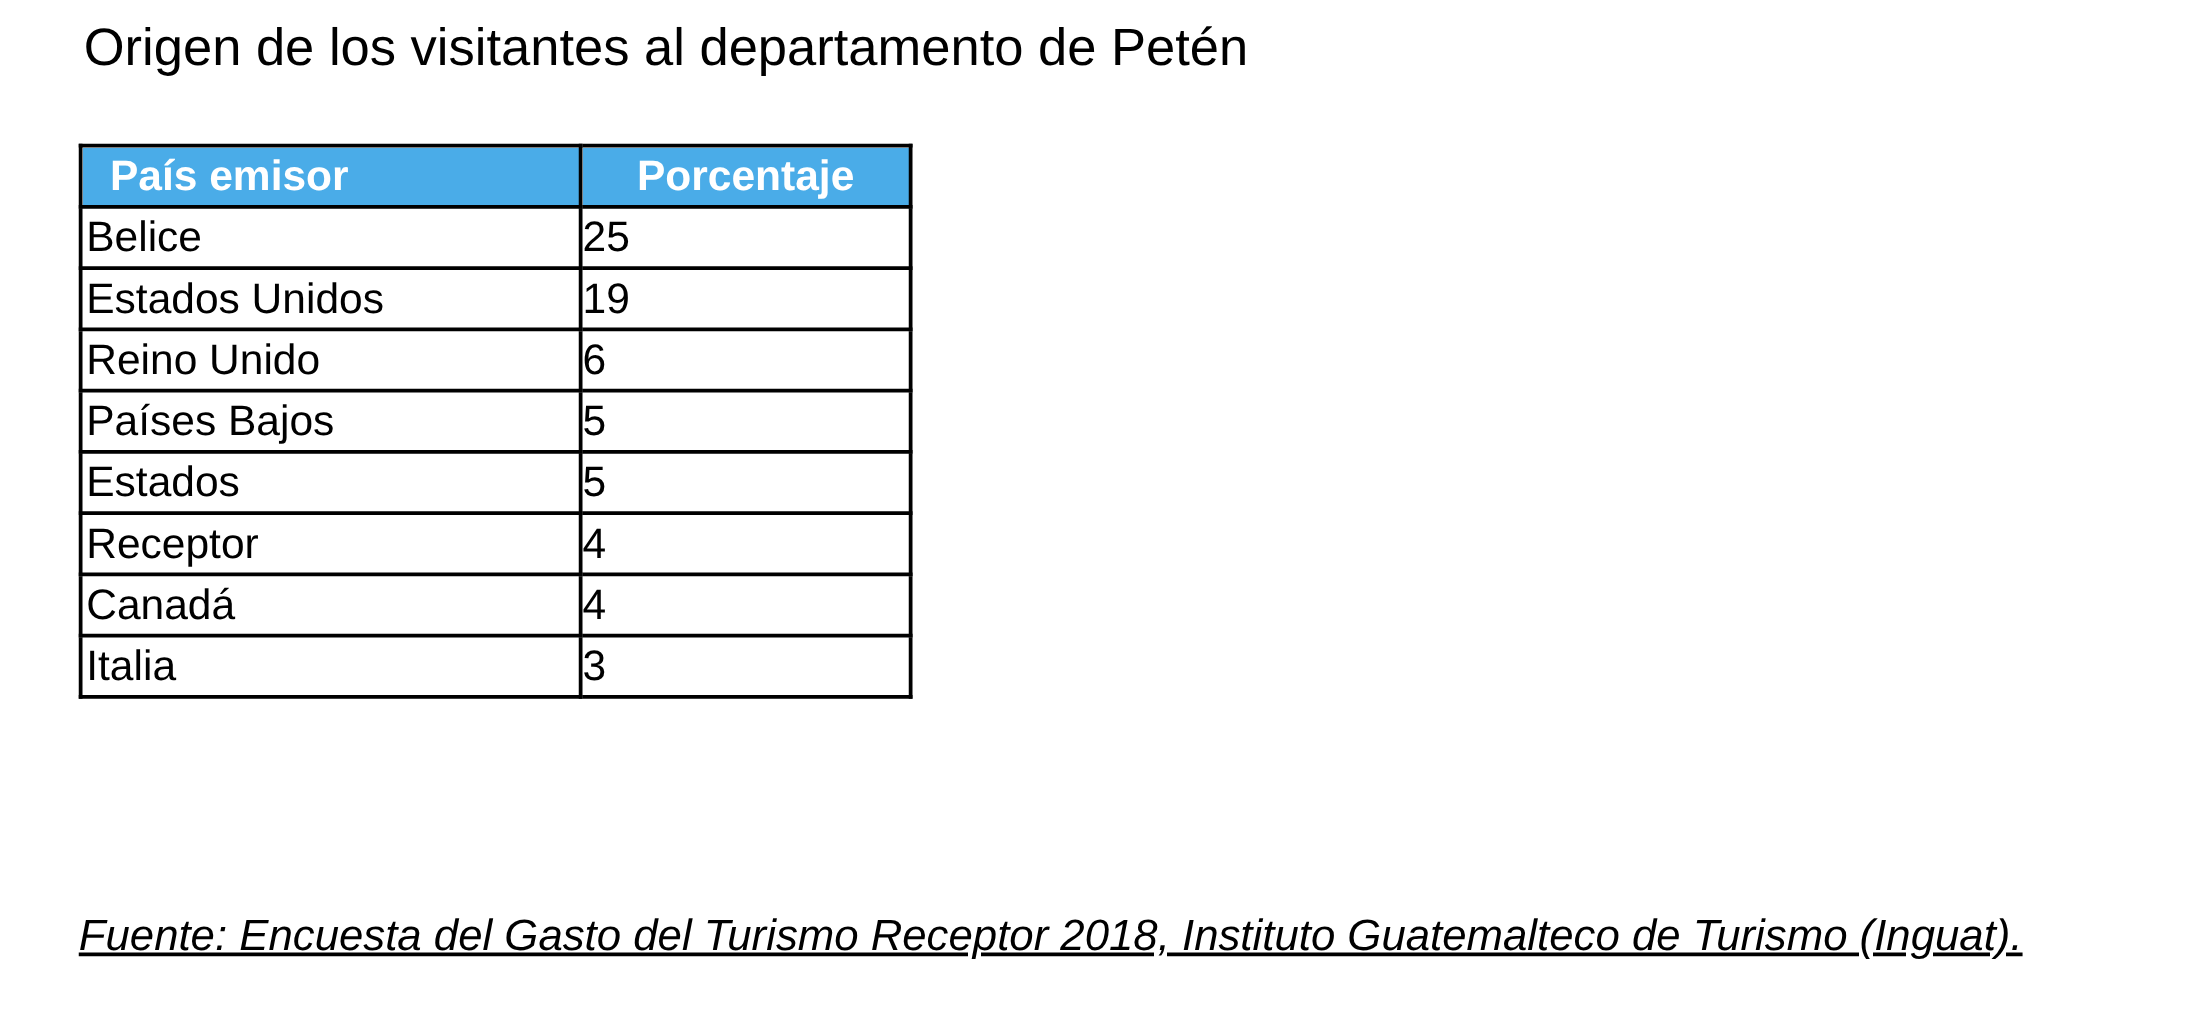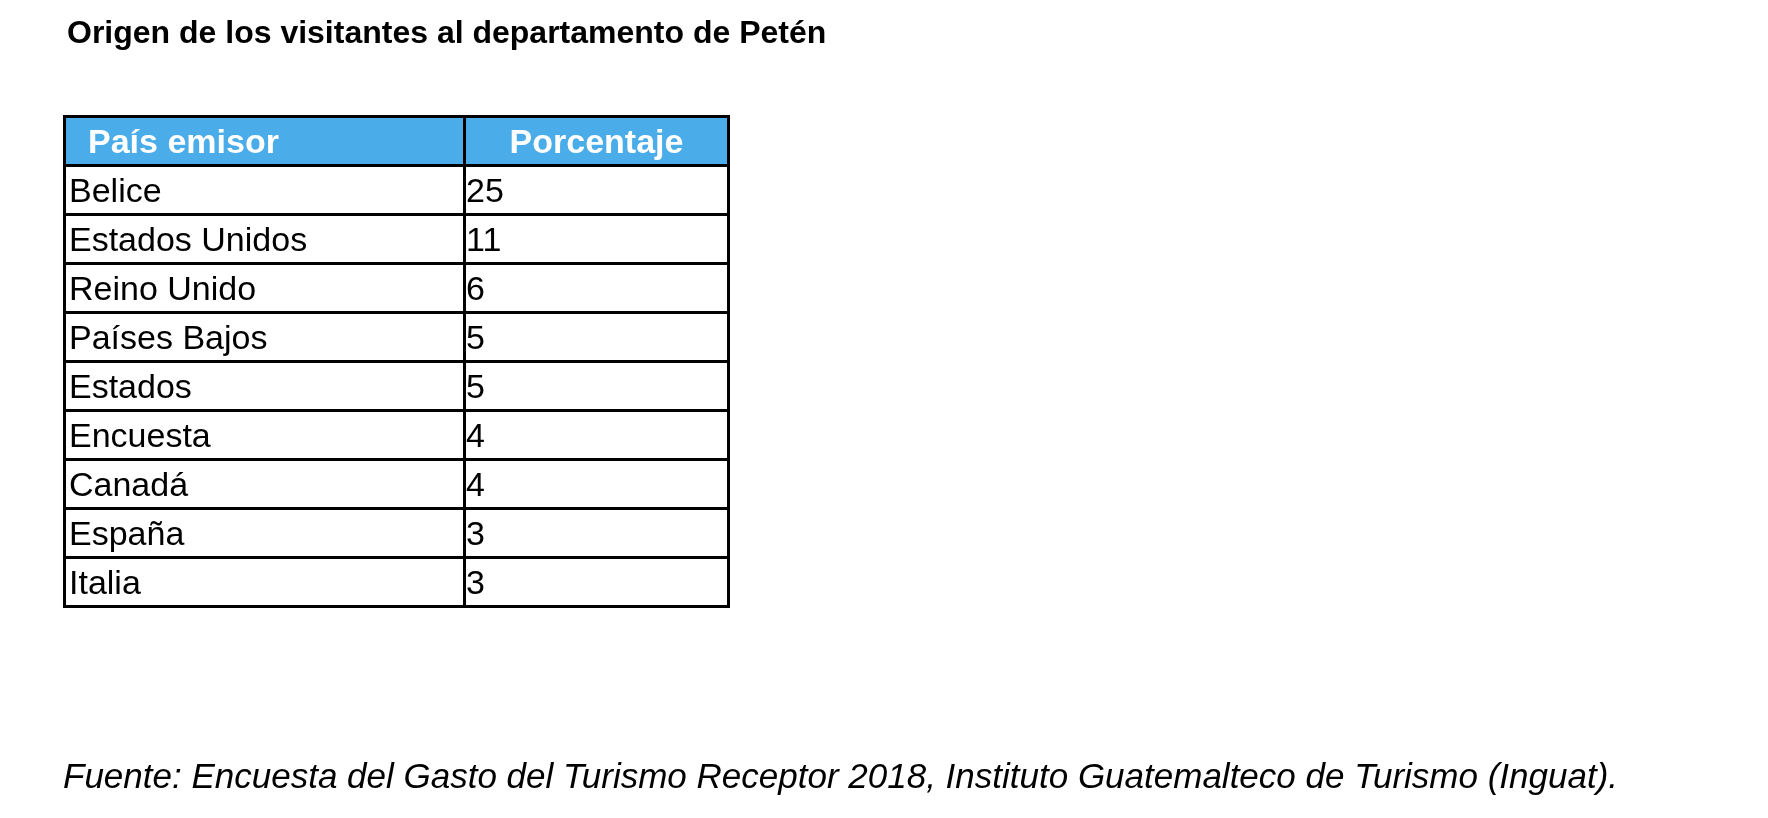--- a/index.html
+++ b/index.html
@@ -15,22 +15,22 @@
     height: 818px;
     background: var(--page-bg);
     font-family: "Liberation Sans", sans-serif;
     position: relative;
     overflow: hidden;
   }
   .title {
     position: absolute;
     left: 67px;
     top: 14px;
-    font-size: 32px;
-    font-weight: bold;
+    font-size: 42px;
+    font-weight: normal;
     color: var(--body-text);
     white-space: nowrap;
   }
   table.data-table {
     position: absolute;
     left: 63px;
     top: 115px;
     border-collapse: collapse;
     table-layout: fixed;
     width: 664px;
@@ -62,25 +62,26 @@
     padding-left: 3px;
     color: var(--body-text);
   }
   td.pct-cell {
     text-align: left;
     color: var(--body-text);
   }
   .source-note {
     position: absolute;
     left: 63px;
-    top: 756px;
+    top: 729px;
     font-size: 35px;
     font-style: italic;
     color: var(--body-text);
     white-space: nowrap;
+    text-decoration: underline;
   }
 </style>
 </head>
 <body>
 
 <div class="page">
 
   <h1 class="title">Origen de los visitantes al departamento de Petén</h1>
 
   <table class="data-table">
@@ -95,53 +96,49 @@
       </tr>
     </thead>
     <tbody>
   <tr>
     <td class="country-cell">Belice</td>
     <td class="pct-cell">25</td>
   </tr>
 
   <tr>
     <td class="country-cell">Estados Unidos</td>
-    <td class="pct-cell">11</td>
+    <td class="pct-cell">19</td>
   </tr>
 
 
   <tr>
     <td class="country-cell">Reino Unido</td>
     <td class="pct-cell">6</td>
   </tr>
 
   <tr>
     <td class="country-cell">Países Bajos</td>
     <td class="pct-cell">5</td>
   </tr>
 
   <tr>
     <td class="country-cell">Estados</td>
     <td class="pct-cell">5</td>
   </tr>
 
   <tr>
-    <td class="country-cell">Encuesta</td>
+    <td class="country-cell">Receptor</td>
     <td class="pct-cell">4</td>
   </tr>
 
   <tr>
     <td class="country-cell">Canadá</td>
     <td class="pct-cell">4</td>
   </tr>
 
-  <tr>
-    <td class="country-cell">España</td>
-    <td class="pct-cell">3</td>
-  </tr>
 
   <tr>
     <td class="country-cell">Italia</td>
     <td class="pct-cell">3</td>
   </tr>
 
 </tbody>
   </table>
 
   <p class="source-note">Fuente: Encuesta del Gasto del Turismo Receptor 2018, Instituto Guatemalteco de Turismo (Inguat).</p>

